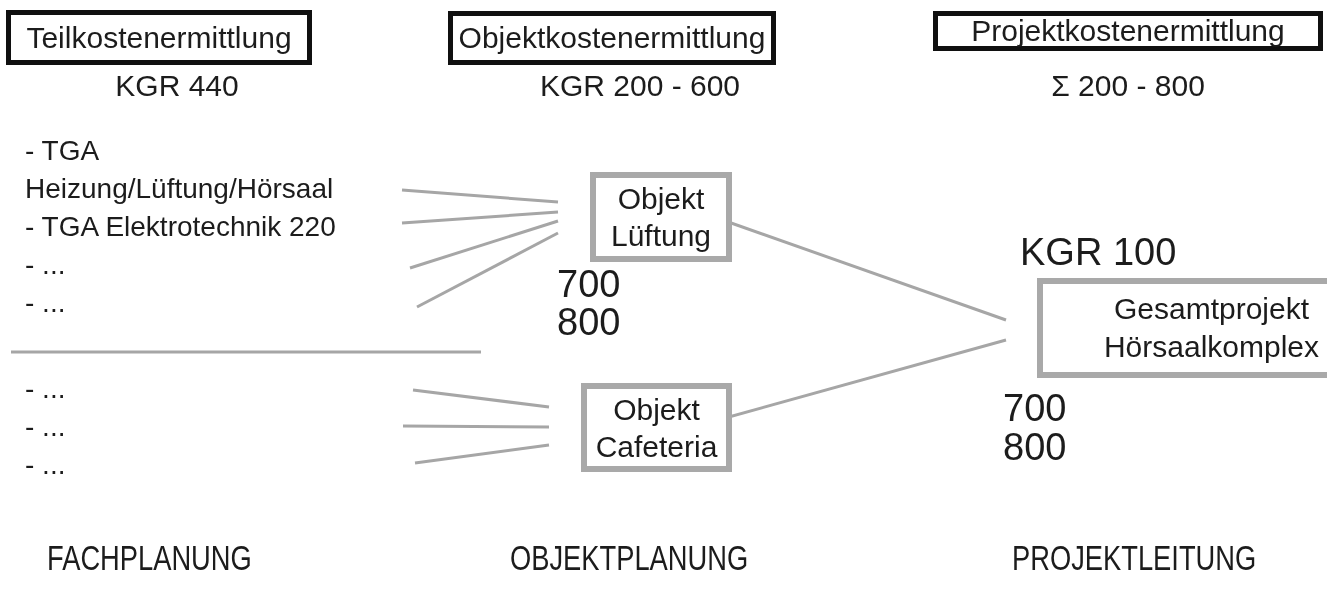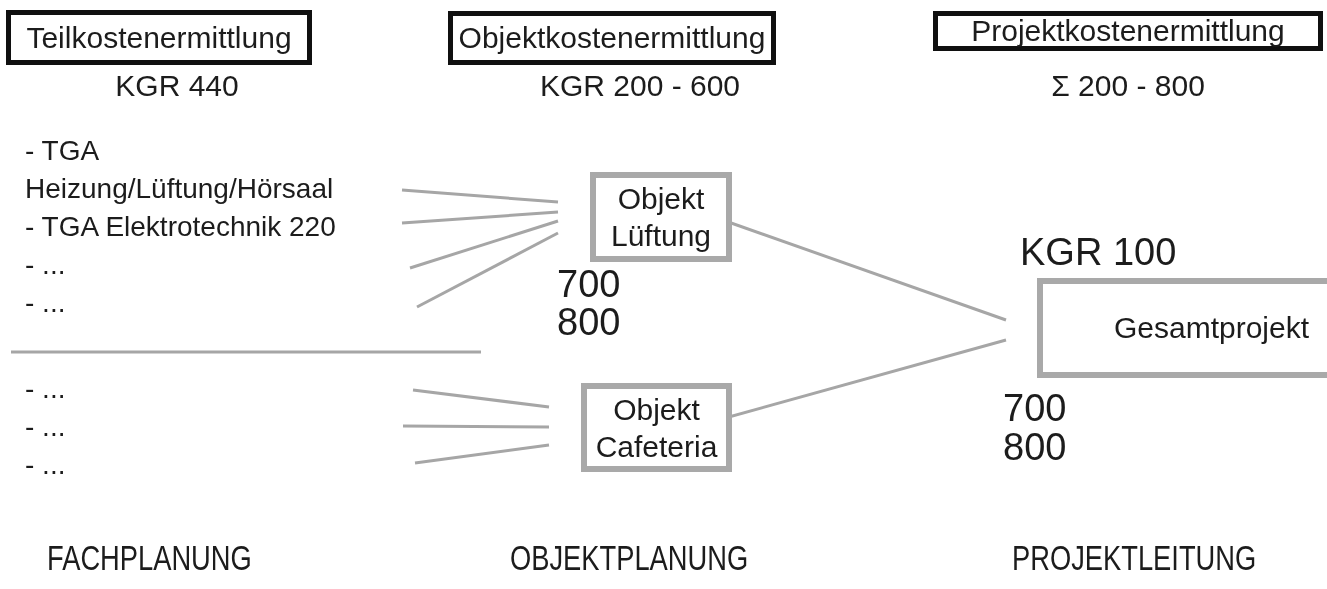--- a/index.html
+++ b/index.html
@@ -123,20 +123,21 @@
   </div>
 
   <div class="node-box" style="left:549px;top:383px;width:151px;height:89px;">
     <div>Objekt</div>
     <div>Cafeteria</div>
   </div>
 
   <div class="kgr" style="left:1020px;top:224px;">KGR 100</div>
   <div class="node-box" style="left:1005px;top:278px;width:313px;height:100px;line-height:38px;padding-left:36px;">
     <div>Gesamtprojekt</div>
+    <div>Hörsaalkomplex</div>
   </div>
   <div class="kgr" style="left:1003px;top:380px;line-height:39px;">
     <div>700</div>
     <div>800</div>
   </div>
 
   <div class="caps-label" style="left:47px;top:539px;">FACHPLANUNG</div>
   <div class="caps-label" style="left:510px;top:539px;">OBJEKTPLANUNG</div>
   <div class="caps-label" style="left:1012px;top:539px;">PROJEKTLEITUNG</div>
 

